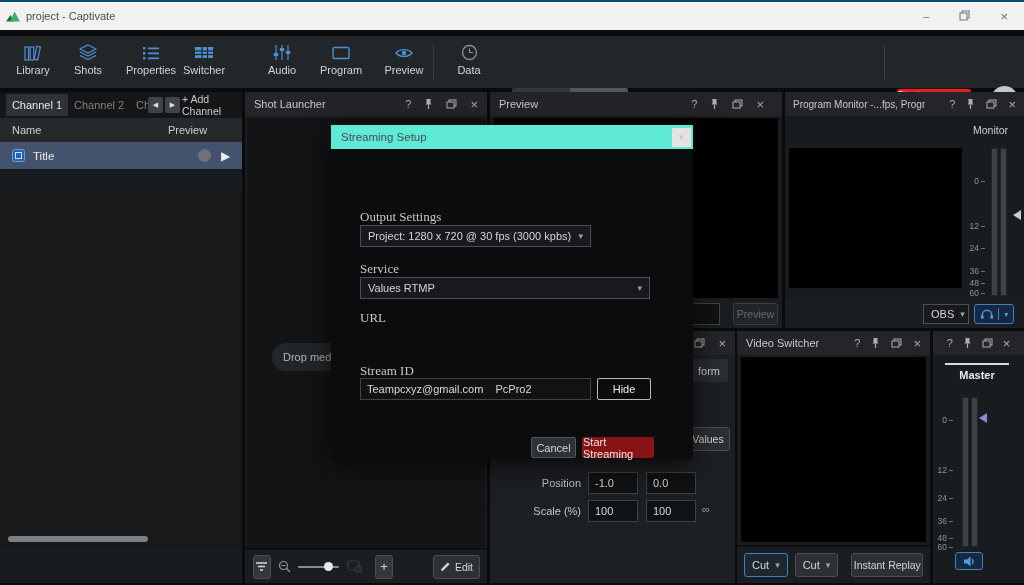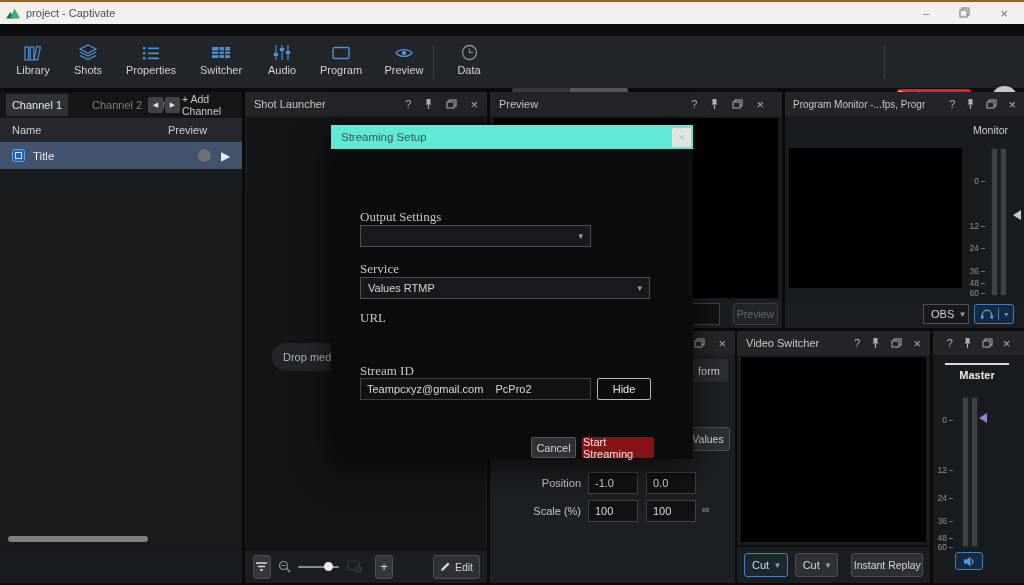--- a/index.html
+++ b/index.html
@@ -1,21 +1,21 @@
 <!DOCTYPE html>
 <html><head>
 <meta charset="utf-8">
 <style>
   * { box-sizing: border-box; margin: 0; padding: 0; }
   body { margin:0; background:#000; }
   .app { position:relative; width:1024px; height:585px; background:#0a0b0c;
          font-family:"Liberation Sans", sans-serif; overflow:hidden; user-select:none; }
 
   
-  .titlebar { height:24px; background:#f1f1f1; border-top:2px solid #a16207;
+  .titlebar { height:30px; background:#f1f1f1; border-top:2px solid #0c4a6e;
               display:flex; align-items:center; padding:0 6px; font-size:11px; color:#4b4e51; }
   .logo { display:flex; margin-right:6px; }
   .winctl { margin-left:auto; display:flex; align-items:center; gap:30px; padding-right:10px; color:#6d7073; }
   .winctl span, .winctl div { font-size:11px; line-height:1; }
 
   
   .menubar { height:18px; background:#050506; display:flex; align-items:center; gap:17px;
              padding:0 7px; font-size:11px; color:#e6e7e8; }
   .menu-item { cursor:default; }
 
@@ -55,21 +55,21 @@
   .btn { display:inline-flex; align-items:center; justify-content:center; gap:4px; background:#2d3134;
          border:1px solid #4b4f53; border-radius:3px; color:#d4d6d8; font-size:10.5px; height:24px;
          padding:0 6px; cursor:pointer; white-space:nowrap; }
   .pfoot { position:absolute; left:0; right:0; bottom:0; height:35px; border-top:2px solid #0d0e10;
            display:flex; align-items:center; padding:0 7px; gap:5px; background:#1b1e20; }
 
   
   .tabsrow { height:26px; background:#141618; display:flex; align-items:center; position:relative; font-size:11px; }
   .tab-active { position:absolute; left:6px; width:62px; height:22px; background:#2e3236; color:#e6e8ea;
                 display:flex; align-items:center; justify-content:center; cursor:pointer; }
-  .tab-idle { position:absolute; color:#7e8184; cursor:pointer;margin-left:18px; }
+  .tab-idle { position:absolute; color:#7e8184; cursor:pointer; }
   .tab-arrows { position:absolute; left:148px; display:flex; gap:2px; }
   .tab-arrow { width:15px; height:16px; background:#404448; color:#e0e2e4; font-size:7px;
                display:flex; align-items:center; justify-content:center; border-radius:2px; cursor:pointer; }
   .addch { position:absolute; left:182px; color:#c8cacc; font-size:10.5px; cursor:pointer; }
   .colhead { height:24px; background:#26292c; display:flex; align-items:center; font-size:11px; color:#cdd0d2; position:relative; }
   .mrow { height:27px; background:#44536d; display:flex; align-items:center; position:relative; cursor:pointer; }
   .rowrest { position:absolute; left:0; right:0; top:101px; bottom:35px; background:#17191b; }
   .hscroll { position:absolute; left:8px; bottom:41px; width:140px; height:6px; background:#7d8184;
              border-radius:3px; cursor:pointer; }
 
@@ -173,21 +173,21 @@
             <rect x="1" y="2" width="2.4" height="2.4" fill="#4d90d4"></rect>
             <rect x="6" y="2.5" width="11" height="1.7" fill="#4d90d4"></rect>
             <rect x="1" y="7" width="2.4" height="2.4" fill="#4d90d4"></rect>
             <rect x="6" y="7.5" width="11" height="1.7" fill="#4d90d4"></rect>
             <rect x="1" y="12" width="2.4" height="2.4" fill="#4d90d4"></rect>
             <rect x="6" y="12.5" width="11" height="1.7" fill="#4d90d4"></rect>
           </svg>
       </span>
       <span>Properties</span>
     </div>
-    <div class="tbtn" style="left:185px">
+    <div class="tbtn" style="left:168px">
       <span class="ticon">
         <svg width="20" height="15" viewBox="0 0 20 15">
             <rect x="1" y="2" width="18" height="11" fill="#4d90d4"></rect>
             <line x1="1" y1="6" x2="19" y2="6" stroke="#232629" stroke-width="1.2"></line>
             <line x1="1" y1="9.5" x2="19" y2="9.5" stroke="#232629" stroke-width="1.2"></line>
             <line x1="8" y1="2" x2="8" y2="13" stroke="#232629" stroke-width="1.2"></line>
             <line x1="13.5" y1="2" x2="13.5" y2="13" stroke="#232629" stroke-width="1.2"></line>
           </svg>
       </span>
       <span>Switcher</span>
@@ -538,20 +538,21 @@
     </div>
 
     <div class="dialog">
       <div class="dtitle">
         <span>Streaming Setup</span>
         <span class="dclose">×</span>
       </div>
       <div class="dbody">
         <span class="dlabel" style="left:29px;top:60px">Output Settings</span>
         <span class="dd" style="position:absolute;left:29px;top:76px;width:231px;height:22px">
+          <span>Project: 1280 x 720 @ 30 fps (3000 kpbs)</span>
           <span class="arr">▾</span>
         </span>
         <span class="dlabel" style="left:29px;top:112px">Service</span>
         <span class="dd" style="position:absolute;left:29px;top:128px;width:290px;height:22px">
           <span>Values RTMP</span>
           <span class="arr">▾</span>
         </span>
         <span class="dlabel" style="left:29px;top:161px">URL</span>
         <span class="dlabel" style="left:29px;top:214px">Stream ID</span>
         <input class="field" style="position: absolute; left: 29px; top: 229px; width: 231px; height: 22px;" value="Teampcxyz@gmail.com    PcPro2">

